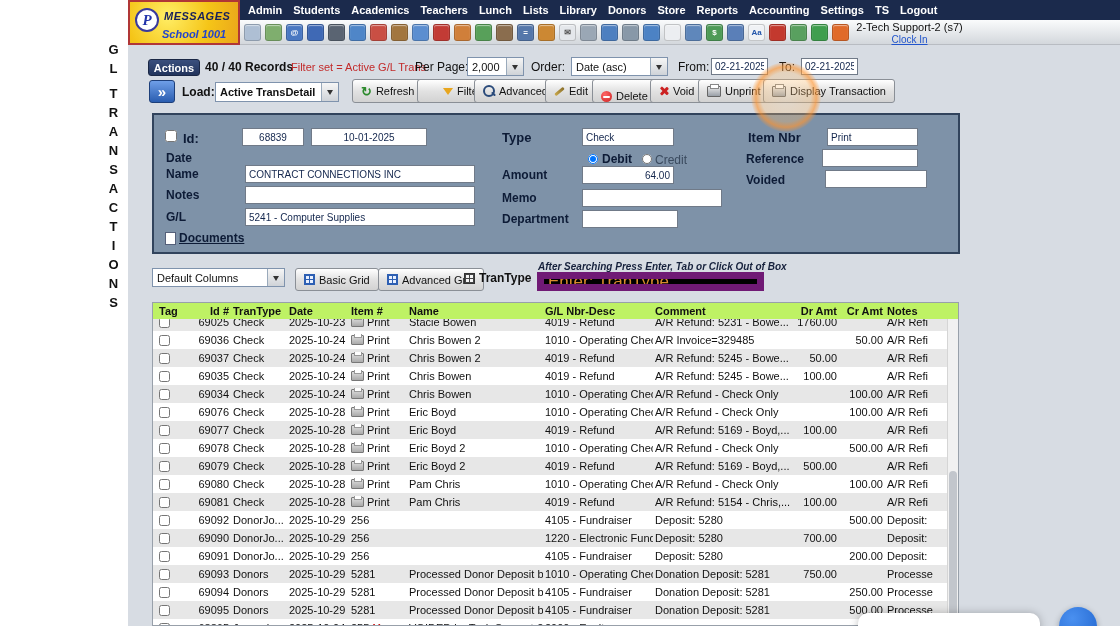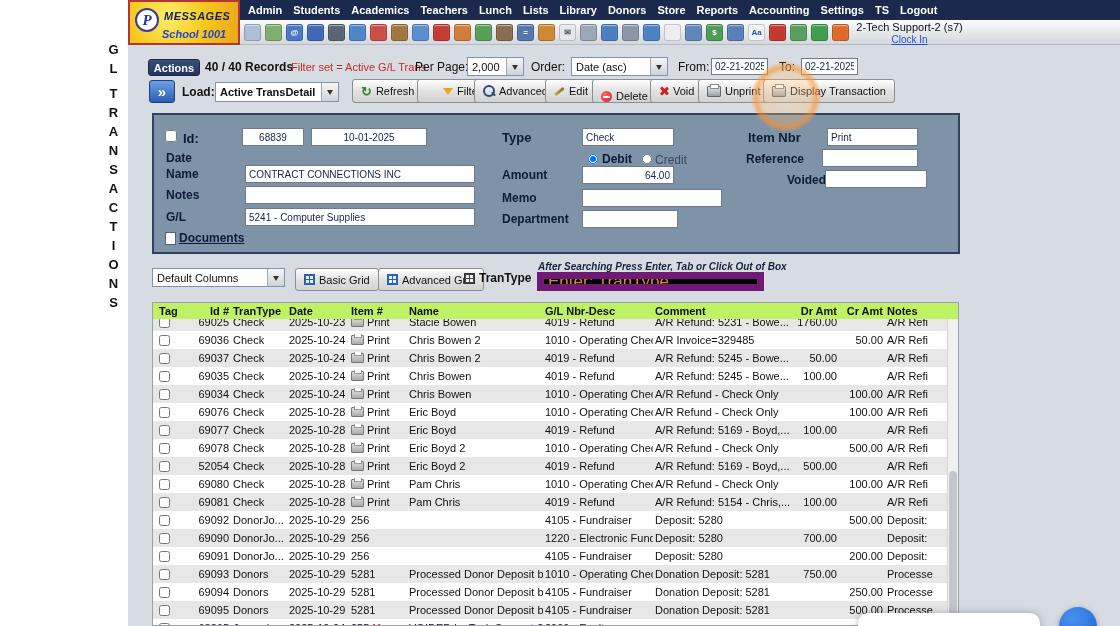--- a/index.html
+++ b/index.html
@@ -296,21 +296,21 @@
     <input type="radio" name="drcr" class="abs radio" style="left: 434px; top: 39px;" checked="">
     <span class="abs flabel" style="left:448px;top:37px;">Debit</span>
     <input type="radio" name="drcr" class="abs radio" style="left: 488px; top: 39px;">
     <span class="abs" style="left:501px;top:38px;font-size:12px;color:#3a4a5e;">Credit</span>
     <span class="abs flabel" style="left:592px;top:37px;">Reference</span>
     <input class="abs tin" style="left: 668px; top: 34px; width: 96px; height: 18px;" value="">
     <span class="abs flabel" style="left:12px;top:52px;">Name</span>
     <input class="abs tin" style="left: 91px; top: 50px; width: 230px; height: 18px;" value="CONTRACT CONNECTIONS INC">
     <span class="abs flabel" style="left:348px;top:53px;">Amount</span>
     <input class="abs tin" style="left: 428px; top: 51px; width: 92px; height: 18px; text-align: right;" value="64.00">
-    <span class="abs flabel" style="left:592px;top:58px;margin-left:41px;">Voided</span>
+    <span class="abs flabel" style="left:592px;top:58px;">Voided</span>
     <input class="abs tin" style="left: 671px; top: 55px; width: 102px; height: 18px;" value="">
     <span class="abs flabel" style="left:12px;top:73px;">Notes</span>
     <input class="abs tin" style="left: 91px; top: 71px; width: 230px; height: 18px;" value="">
     <span class="abs flabel" style="left:348px;top:76px;">Memo</span>
     <input class="abs tin" style="left: 428px; top: 74px; width: 140px; height: 18px;" value="">
     <span class="abs flabel" style="left:12px;top:95px;">G/L</span>
     <input class="abs tin" style="left: 91px; top: 93px; width: 230px; height: 18px;" value="5241 - Computer Supplies">
     <span class="abs flabel" style="left:348px;top:97px;">Department</span>
     <input class="abs tin" style="left: 428px; top: 95px; width: 96px; height: 18px;" value="">
     <span class="abs docicon" style="left:11px;top:117px;"></span>
@@ -512,21 +512,21 @@
             <span class="td c-cm">A/R Refund - Check Only</span>
             <span class="td c-dr"></span>
             <span class="td c-cr">500.00</span>
             <span class="td c-no">A/R Refi</span>
           </div>
 
           <div class="tr">
             <span class="td c-tag">
               <input type="checkbox" class="rowchk" style="">
             </span>
-            <span class="td c-id">52054</span>
+            <span class="td c-id">69079</span>
             <span class="td c-tt">Check</span>
             <span class="td c-date">2025-10-28</span>
             <span class="td c-item">
               <span class="print-ic"></span>
               <span>Print</span>
 
             </span>
             <span class="td c-name">Eric Boyd 2</span>
             <span class="td c-gl">4019 - Refund</span>
             <span class="td c-cm">A/R Refund: 5169 - Boyd,...</span>

